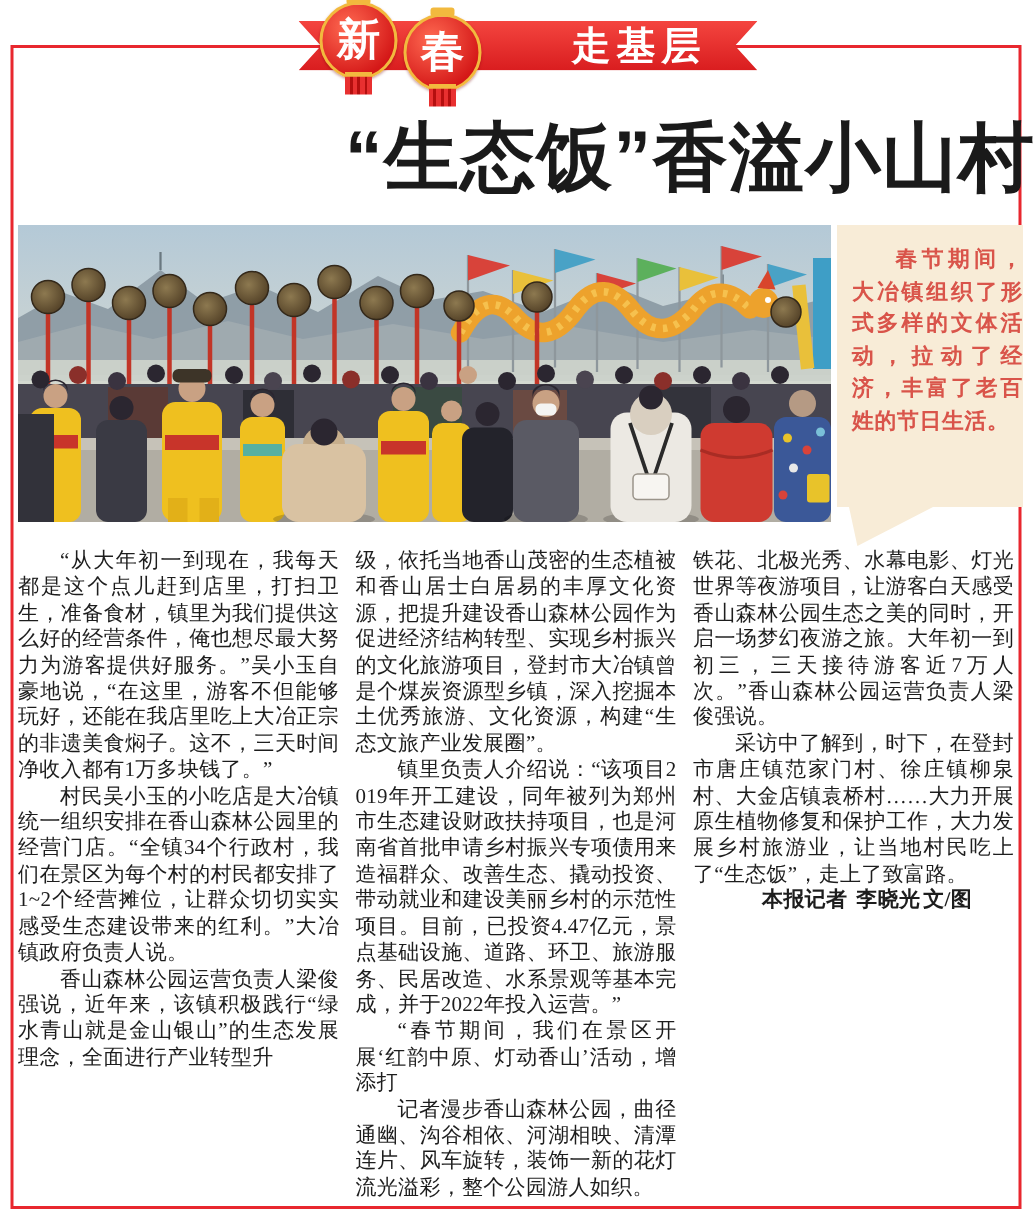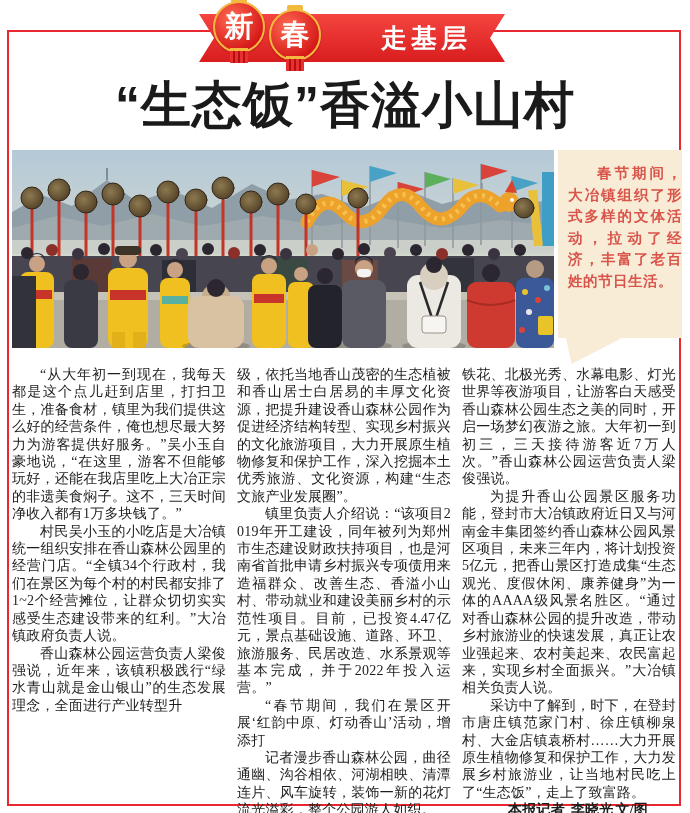--- a/index.html
+++ b/index.html
@@ -3,40 +3,40 @@
 <meta charset="utf-8">
 <style>
   html,body{margin:0;padding:0;background:#ffffff;}
   .page{position:relative;width:690px;height:813px;background:#fff;overflow:hidden;
         font-family:"Liberation Serif","DejaVu Serif",serif;}
   .frame{position:absolute;left:7px;top:30px;width:674px;height:776px;
          border:2px solid #e8272e;box-sizing:border-box;z-index:1;}
   
   .banner{position:absolute;top:1px;left:50%;transform:translateX(-50%);
           width:352px;height:60px;z-index:3;}
-  .ribbon{position:absolute;left:30px;top:13px;width:306px;height:48px;
+  .ribbon{position:absolute;left:30px;top:13px;width:306px;height:33px;
           background:linear-gradient(#f4453f,#d91d1f);
           clip-path:polygon(0 0,100% 0,calc(100% - 15px) 50%,100% 100%,0 100%,15px 50%);}
   .ribbon-text{position:absolute;right:34px;top:50%;transform:translateY(-50%);
           color:#fff;font-family:"Liberation Sans","DejaVu Sans",sans-serif;
           font-weight:900;font-size:26px;letter-spacing:4px;white-space:nowrap;}
   .lantern{position:absolute;width:48px;height:48px;border-radius:50%;
           background:radial-gradient(circle at 35% 32%,#ff6a52,#d41717 75%);
           border:2px solid #f2b93e;display:flex;align-items:center;justify-content:center;
           color:#fff;font-family:"Liberation Sans","DejaVu Sans",sans-serif;
           font-weight:900;font-size:29px;box-shadow:0 1px 2px rgba(120,0,0,.4);}
   .lantern .cap{position:absolute;top:-6px;left:50%;transform:translateX(-50%);
           width:16px;height:6px;border-radius:2px;background:#f2b93e;}
   .lantern .tassel{position:absolute;bottom:-12px;left:50%;transform:translateX(-50%);
           width:18px;height:12px;border-top:3px solid #f2b93e;
           background:repeating-linear-gradient(90deg,#e83030 0 3px,#b50f0f 3px 5px);}
   .lantern1{left:44px;top:0;}
   .lantern2{left:100px;top:8px;}
   
-  .headline{position:absolute;top:72px;left:0;width:100%;margin:0;text-align:center;
+  .headline{position:absolute;top:72px;left:0;width:100%;margin:0;text-align:right;
           font-family:"Liberation Sans","DejaVu Sans",sans-serif;font-weight:900;
           font-size:50px;letter-spacing:1px;color:#1a1a1a;z-index:2;}
   
   .photo{position:absolute;left:12px;top:150px;width:542px;height:198px;z-index:2;display:block;}
   
   .caption{position:absolute;left:558px;top:150px;width:124px;height:188px;
           background:#f8ecd7;box-sizing:border-box;padding:13px 0 0 10px;z-index:2;}
   .caption p{margin:0;color:#d9544a;font-size:14.5px;line-height:21.5px;font-weight:600;
           text-align:justify;text-indent:2em;letter-spacing:.5px;}
   .caption .tail{position:absolute;left:8px;top:100%;width:56px;height:26px;
@@ -246,26 +246,25 @@
     <div class="tail"></div>
   </div>
 
   <div class="columns">
     <div class="col">
       <p class="ind">“从大年初一到现在，我每天都是这个点儿赶到店里，打扫卫生，准备食材，镇里为我们提供这么好的经营条件，俺也想尽最大努力为游客提供好服务。”吴小玉自豪地说，“在这里，游客不但能够玩好，还能在我店里吃上大冶正宗的非遗美食焖子。这不，三天时间净收入都有1万多块钱了。”</p>
       <p class="ind">村民吴小玉的小吃店是大冶镇统一组织安排在香山森林公园里的经营门店。“全镇34个行政村，我们在景区为每个村的村民都安排了1~2个经营摊位，让群众切切实实感受生态建设带来的红利。”大冶镇政府负责人说。</p>
       <p class="ind">香山森林公园运营负责人梁俊强说，近年来，该镇积极践行“绿水青山就是金山银山”的生态发展理念，全面进行产业转型升</p>
     </div>
     <div class="col">
-      <p>级，依托当地香山茂密的生态植被和香山居士白居易的丰厚文化资源，把提升建设香山森林公园作为促进经济结构转型、实现乡村振兴的文化旅游项目，大力开展原生植物修复和保护工作，深入挖掘本土优秀旅游、文化资源，构建“生态文旅产业发展圈”。</p>
-      <p class="ind">镇里负责人介绍说：“该项目2019年开工建设，同年被列为郑州市生态建设财政扶持项目，也是河南省首批申请乡村振兴专项债用来造福群众、改善生态、香溢小山村、带动就业和建设美丽乡村的示范性项目。目前，已投资4.47亿元，景点基础设施、道路、环卫、旅游服务、民居改造、水系景观等基本完成，并于2022年投入运营。”</p>
+      <p>级，依托当地香山茂密的生态植被和香山居士白居易的丰厚文化资源，把提升建设香山森林公园作为促进经济结构转型、实现乡村振兴的文化旅游项目，登封市大冶镇曾是个煤炭资源型乡镇，深入挖掘本土优秀旅游、文化资源，构建“生态文旅产业发展圈”。</p>
+      <p class="ind">镇里负责人介绍说：“该项目2019年开工建设，同年被列为郑州市生态建设财政扶持项目，也是河南省首批申请乡村振兴专项债用来造福群众、改善生态、撬动投资、带动就业和建设美丽乡村的示范性项目。目前，已投资4.47亿元，景点基础设施、道路、环卫、旅游服务、民居改造、水系景观等基本完成，并于2022年投入运营。”</p>
       <p class="ind">“春节期间，我们在景区开展‘红韵中原、灯动香山’活动，增添打</p>
       <p class="ind">记者漫步香山森林公园，曲径通幽、沟谷相依、河湖相映、清潭连片、风车旋转，装饰一新的花灯流光溢彩，整个公园游人如织。</p>
     </div>
     <div class="col">
       <p>铁花、北极光秀、水幕电影、灯光世界等夜游项目，让游客白天感受香山森林公园生态之美的同时，开启一场梦幻夜游之旅。大年初一到初三，三天接待游客近7万人次。”香山森林公园运营负责人梁俊强说。</p>
-      <p class="ind">为提升香山公园景区服务功能，登封市大冶镇政府近日又与河南金丰集团签约香山森林公园风景区项目，未来三年内，将计划投资5亿元，把香山景区打造成集“生态观光、度假休闲、康养健身”为一体的AAAA级风景名胜区。“通过对香山森林公园的提升改造，带动乡村旅游业的快速发展，真正让农业强起来、农村美起来、农民富起来，实现乡村全面振兴。”大冶镇相关负责人说。</p>
       <p class="ind">采访中了解到，时下，在登封市唐庄镇范家门村、徐庄镇柳泉村、大金店镇袁桥村……大力开展原生植物修复和保护工作，大力发展乡村旅游业，让当地村民吃上了“生态饭”，走上了致富路。</p>
       <p class="byline"><span>本报记者</span><b>李晓光</b><b class="last">文/图</b></p>
     </div>
   </div>
 
 </div>
 
 </body></html>

